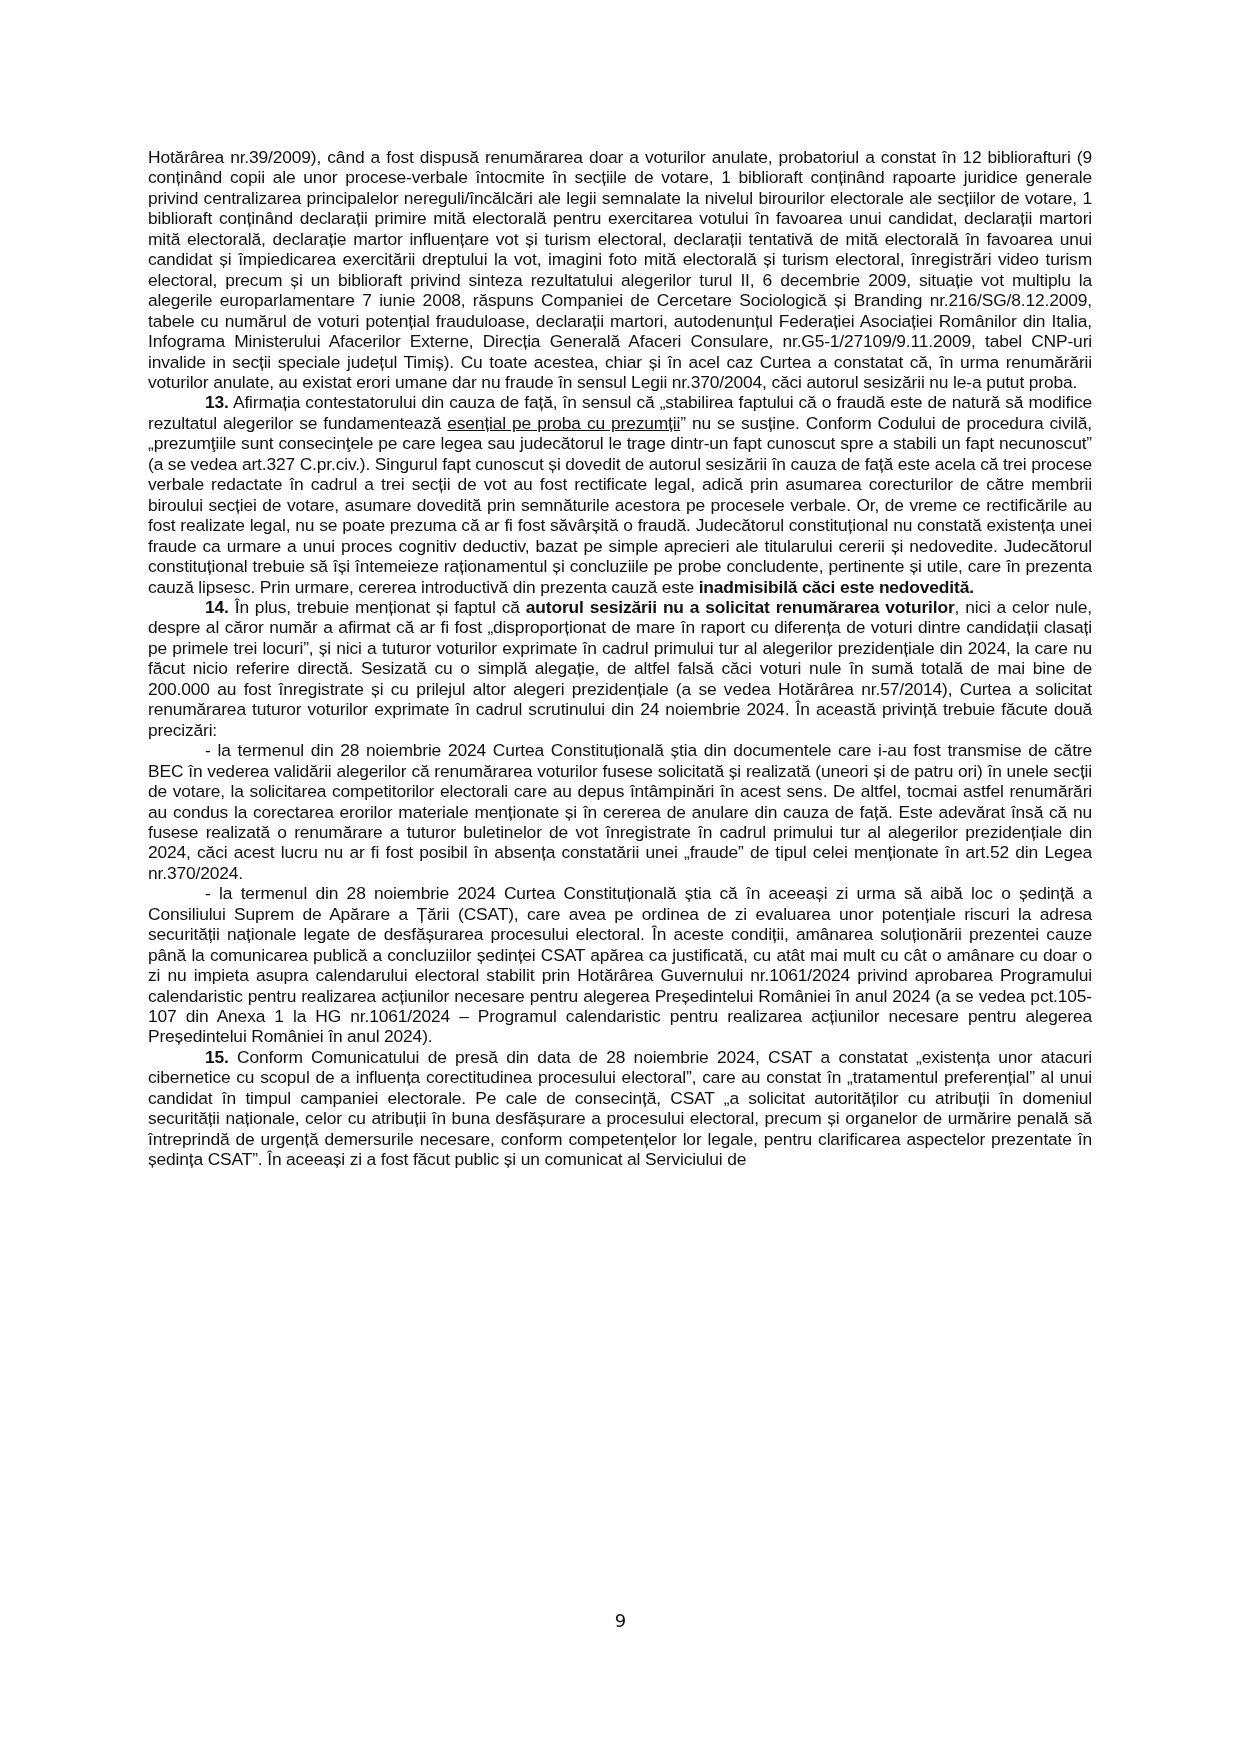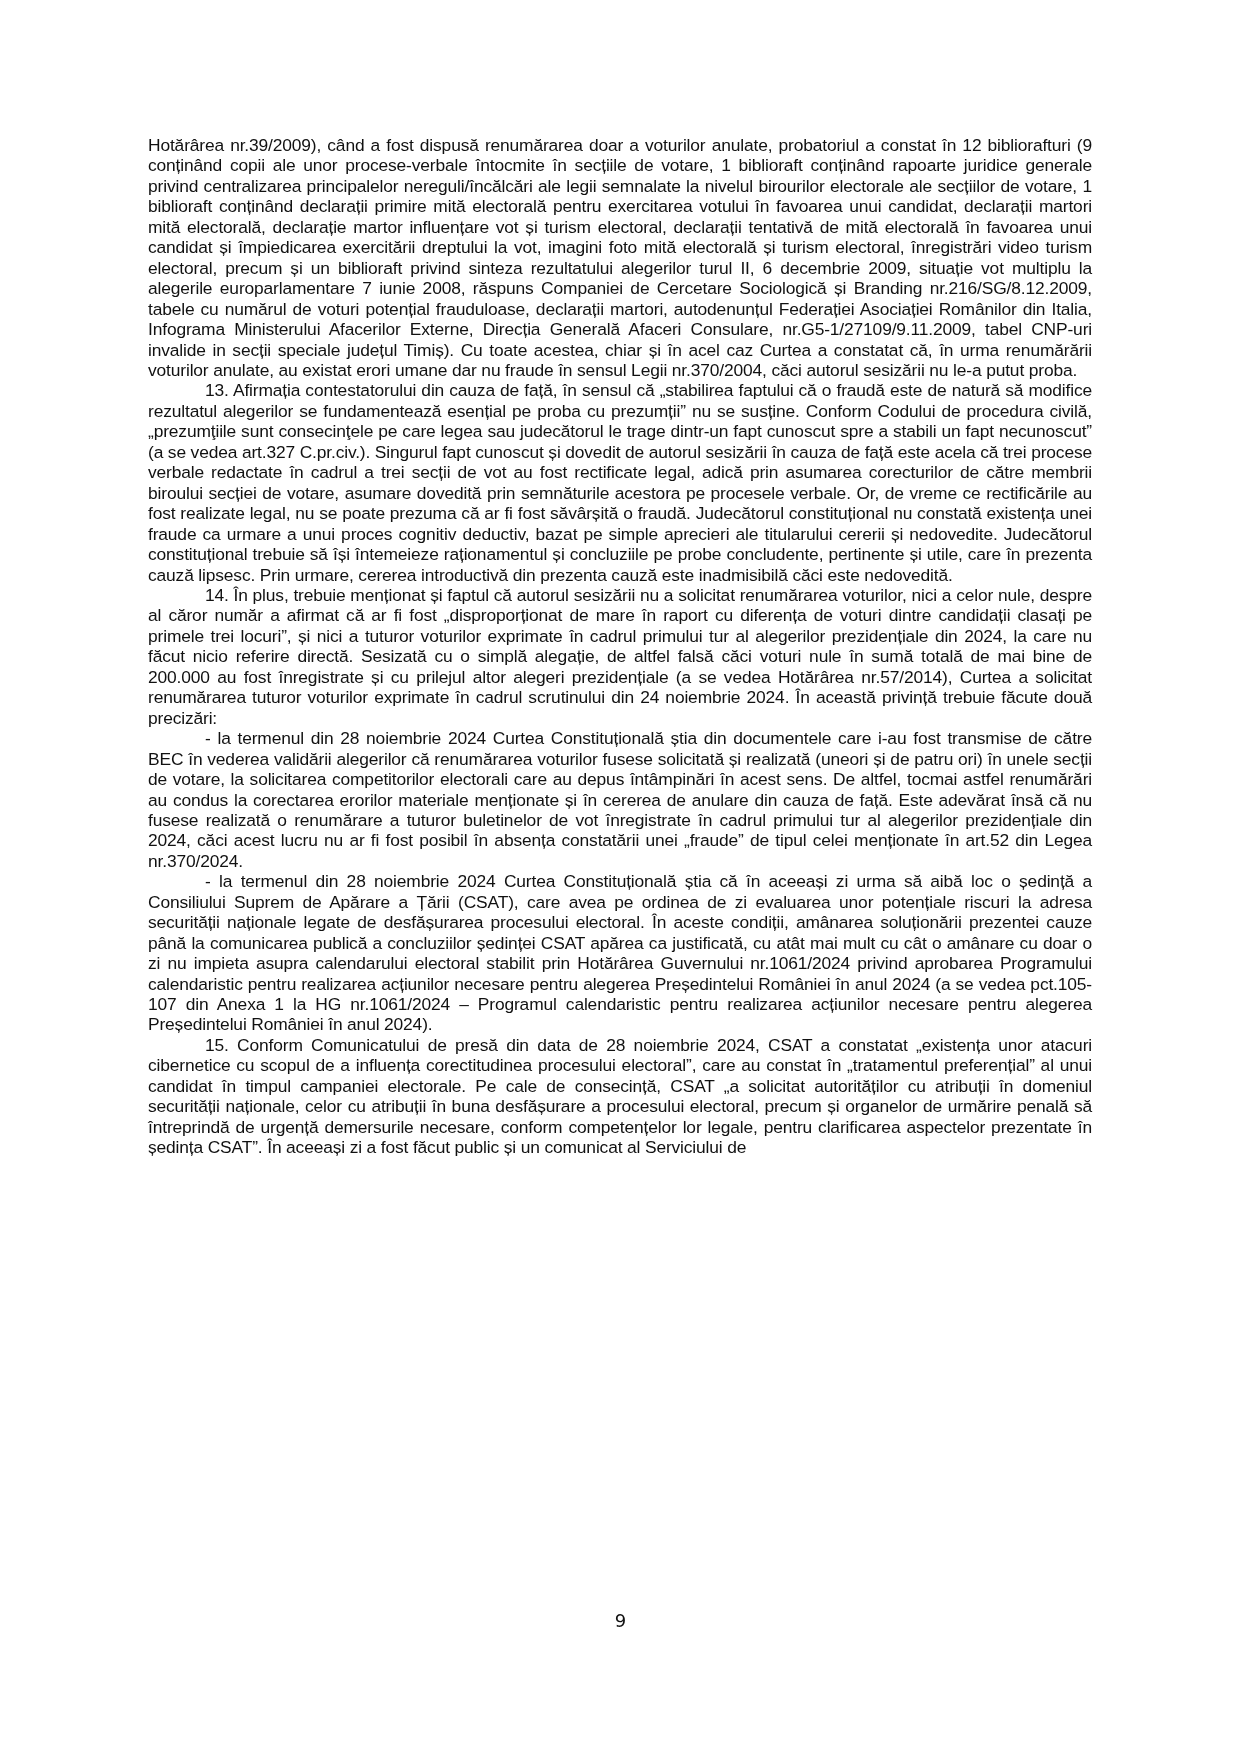--- a/index.html
+++ b/index.html
@@ -1,26 +1,26 @@
 <!DOCTYPE html>
 <html><head>
 <meta charset="utf-8">
 <style>
   html, body { margin:0; padding:0; background:#ffffff; }
   body { width:1241px; height:1755px; position:relative; overflow:hidden; }
   .page {
-    position:absolute; left:148px; top:135px; width:944px;
+    position:absolute; left:148px; top:147px; width:944px;
     font-family:"Liberation Sans", sans-serif; font-size:17.4px; line-height:20.45px;
     color:#111; text-align:justify; letter-spacing:-0.15px;
   }
   .page p { margin:0; }
   .indent { text-indent:57px; }
-  .b { font-weight:normal; }
+  .b { font-weight:bold; }
   .i { }
-  .u { }
+  .u { text-decoration:underline; }
   .pagenum {
     position:absolute; left:0; width:1241px; top:1610px; text-align:center;
     font-family:"DejaVu Sans", sans-serif; font-size:18px; color:#111;
   }
 </style>
 </head>
 <body>
 
 <div class="page">
   <p>Hotărârea nr.39/2009), când a fost dispusă renumărarea doar a voturilor anulate, probatoriul a constat în 12 biblioraft­uri (9 conținând copii ale unor procese-verbale întocmite în secțiile de votare, 1 biblioraft conținând rapoarte juridice generale privind centralizarea principalelor nereguli/încălcări ale legii semnalate la nivelul birourilor electorale ale secțiilor de votare, 1 biblioraft conținând declarații primire mită electorală pentru exercitarea votului în favoarea unui candidat, declarații martori mită electorală, declarație martor influențare vot și turism electoral, declarații tentativă de mită electorală în favoarea unui candidat și împiedicarea exercitării dreptului la vot, imagini foto mită electorală și turism electoral, înregistrări video turism electoral, precum și un biblioraft privind sinteza rezultatului alegerilor turul II, 6 decembrie 2009, situație vot multiplu la alegerile europarlamentare 7 iunie 2008, răspuns Companiei de Cercetare Sociologică și Branding nr.216/SG/8.12.2009, tabele cu numărul de voturi potențial frauduloase, declarații martori, autodenunțul Federației Asociației Românilor din Italia, Infograma Ministerului Afacerilor Externe, Direcția Generală Afaceri Consulare, nr.G5-1/27109/9.11.2009, tabel CNP-uri invalide in secții speciale județul Timiș). Cu toate acestea, chiar și în acel caz Curtea a constatat că, în urma renumărării voturilor anulate, au existat erori umane dar nu fraude în sensul Legii nr.370/2004, căci autorul sesizării nu le-a putut proba.</p>

